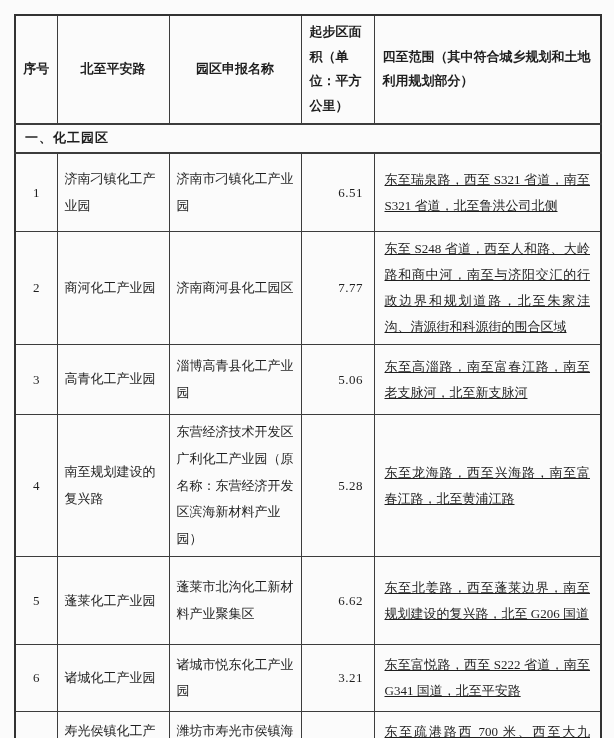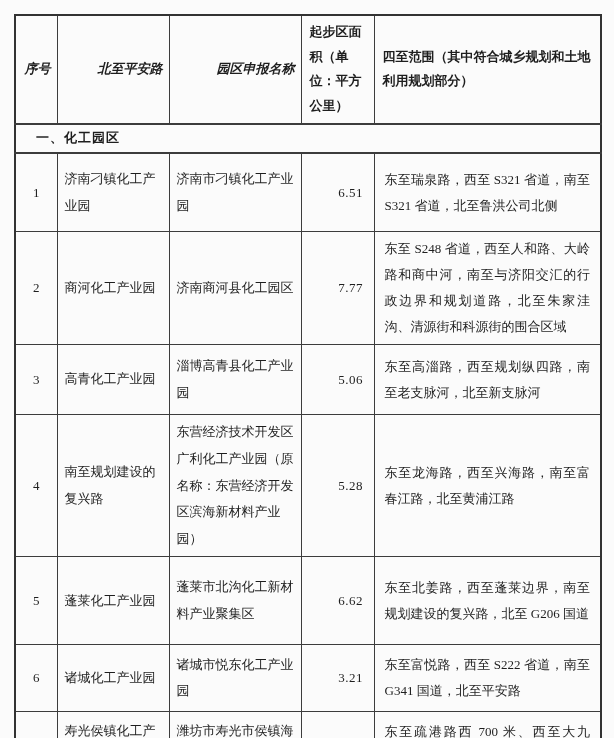--- a/index.html
+++ b/index.html
@@ -49,46 +49,47 @@
   tr.r5 { height: 88px; }
   tr.r6 { height: 67px; }
   tr.r7 { height: 66px; }
 
   tr.hrow th {
     font-weight: bold;
     line-height: 1.9;
     border-bottom-width: 2px;
     margin-top: 12px;
   }
-  th.c-no, th.c-name, th.c-decl { text-align: right; font-style: italic; }
+  th.c-no, th.c-name, th.c-decl { text-align: center; }
   th.c-area, th.c-rng { text-align: left; padding-left: 8px; padding-right: 4px; }
 
   tr.srow td {
     font-weight: bold;
     text-align: left;
-    padding-left: 20px;
+    padding-left: 9px;
     letter-spacing: 1px;
     border-bottom-width: 2px;
   }
 
   td.c-no   { text-align: center; }
   td.c-area { text-align: center; letter-spacing: 0.5px; padding-left: 32px; }
   td.c-name, td.c-decl {
     text-align: left;
     line-height: 2.05;
     padding-left: 7px;
     padding-right: 4px;
     margin-top: 41px;
   }
   td.c-rng {
     text-align: justify;
     text-align-last: left;
     line-height: 2.0;
     padding-left: 10px;
     padding-right: 10px;
+    text-decoration: underline;
   }
 </style>
 </head>
 <body>
 
 <div class="page">
   <table class="parks-table">
     <colgroup>
       <col class="w-no">
         <col class="w-name">
@@ -120,21 +121,21 @@
         <td class="c-name">商河化工产业园</td>
         <td class="c-decl">济南商河县化工园区</td>
         <td class="c-area">7.77</td>
         <td class="c-rng">东至 S248 省道，西至人和路、大岭路和商中河，南至与济阳交汇的行政边界和规划道路，北至朱家洼沟、清源街和科源街的围合区域</td>
       </tr>
       <tr class="r3">
         <td class="c-no">3</td>
         <td class="c-name">高青化工产业园</td>
         <td class="c-decl">淄博高青县化工产业园</td>
         <td class="c-area">5.06</td>
-        <td class="c-rng">东至高淄路，西至规划纵四路，南至老支脉河，北至新支脉河</td>
+        <td class="c-rng">东至高淄路，南至富春江路，南至老支脉河，北至新支脉河</td>
       </tr>
       <tr class="r4">
         <td class="c-no">4</td>
         <td class="c-name">南至规划建设的复兴路</td>
         <td class="c-decl">东营经济技术开发区广利化工产业园（原名称：东营经济开发区滨海新材料产业园）</td>
         <td class="c-area">5.28</td>
         <td class="c-rng">东至龙海路，西至兴海路，南至富春江路，北至黄浦江路</td>
       </tr>
       <tr class="r5">
         <td class="c-no">5</td>

